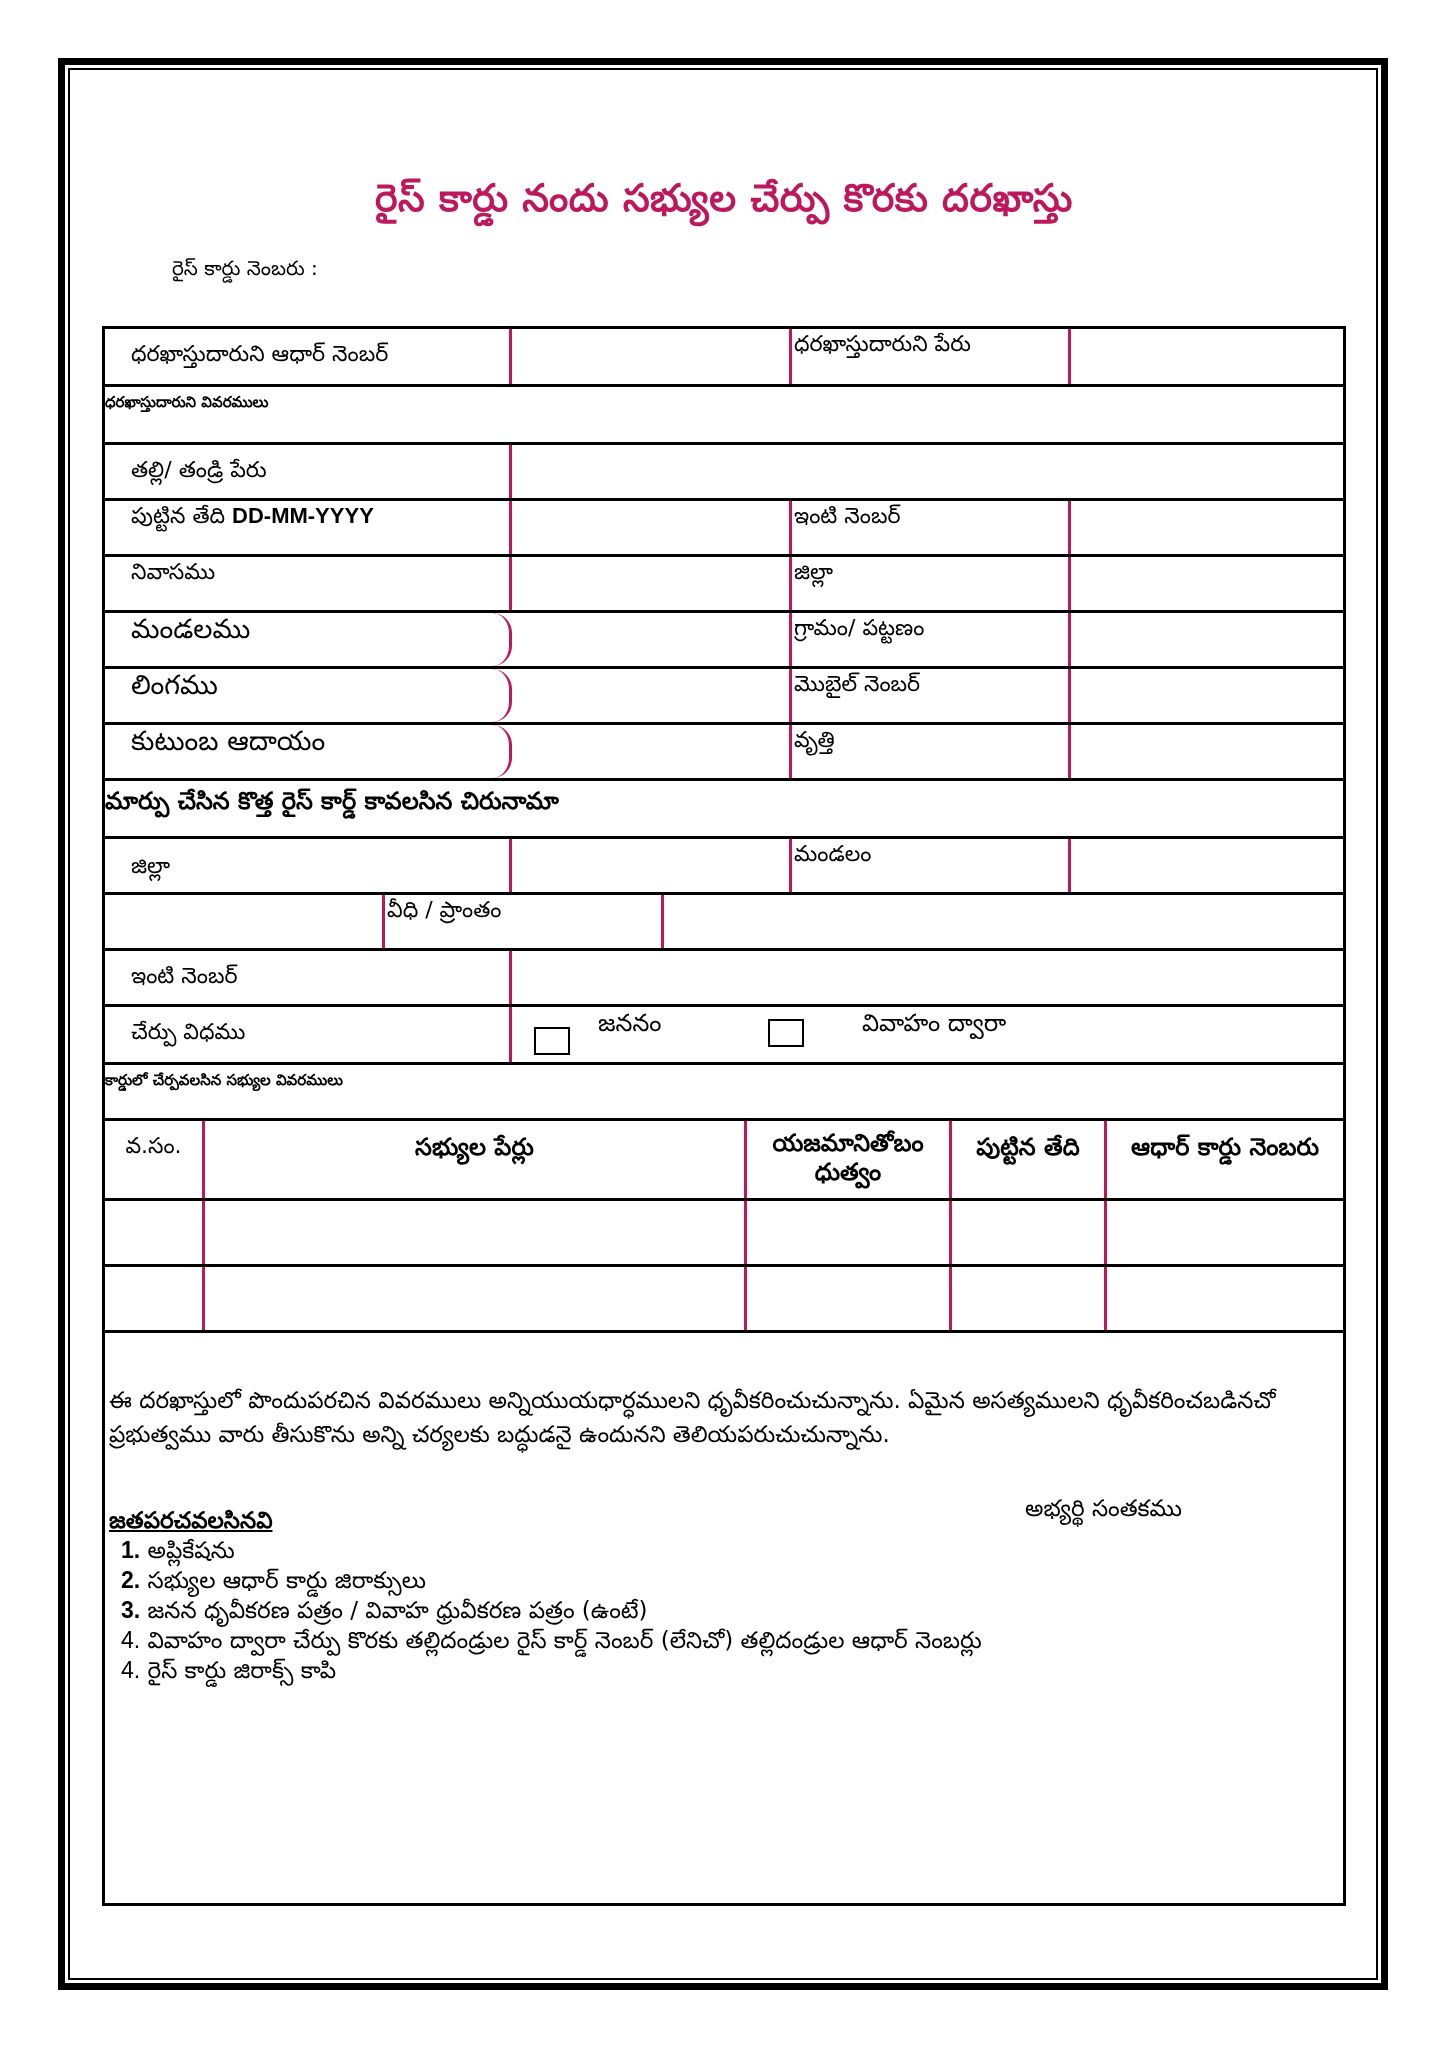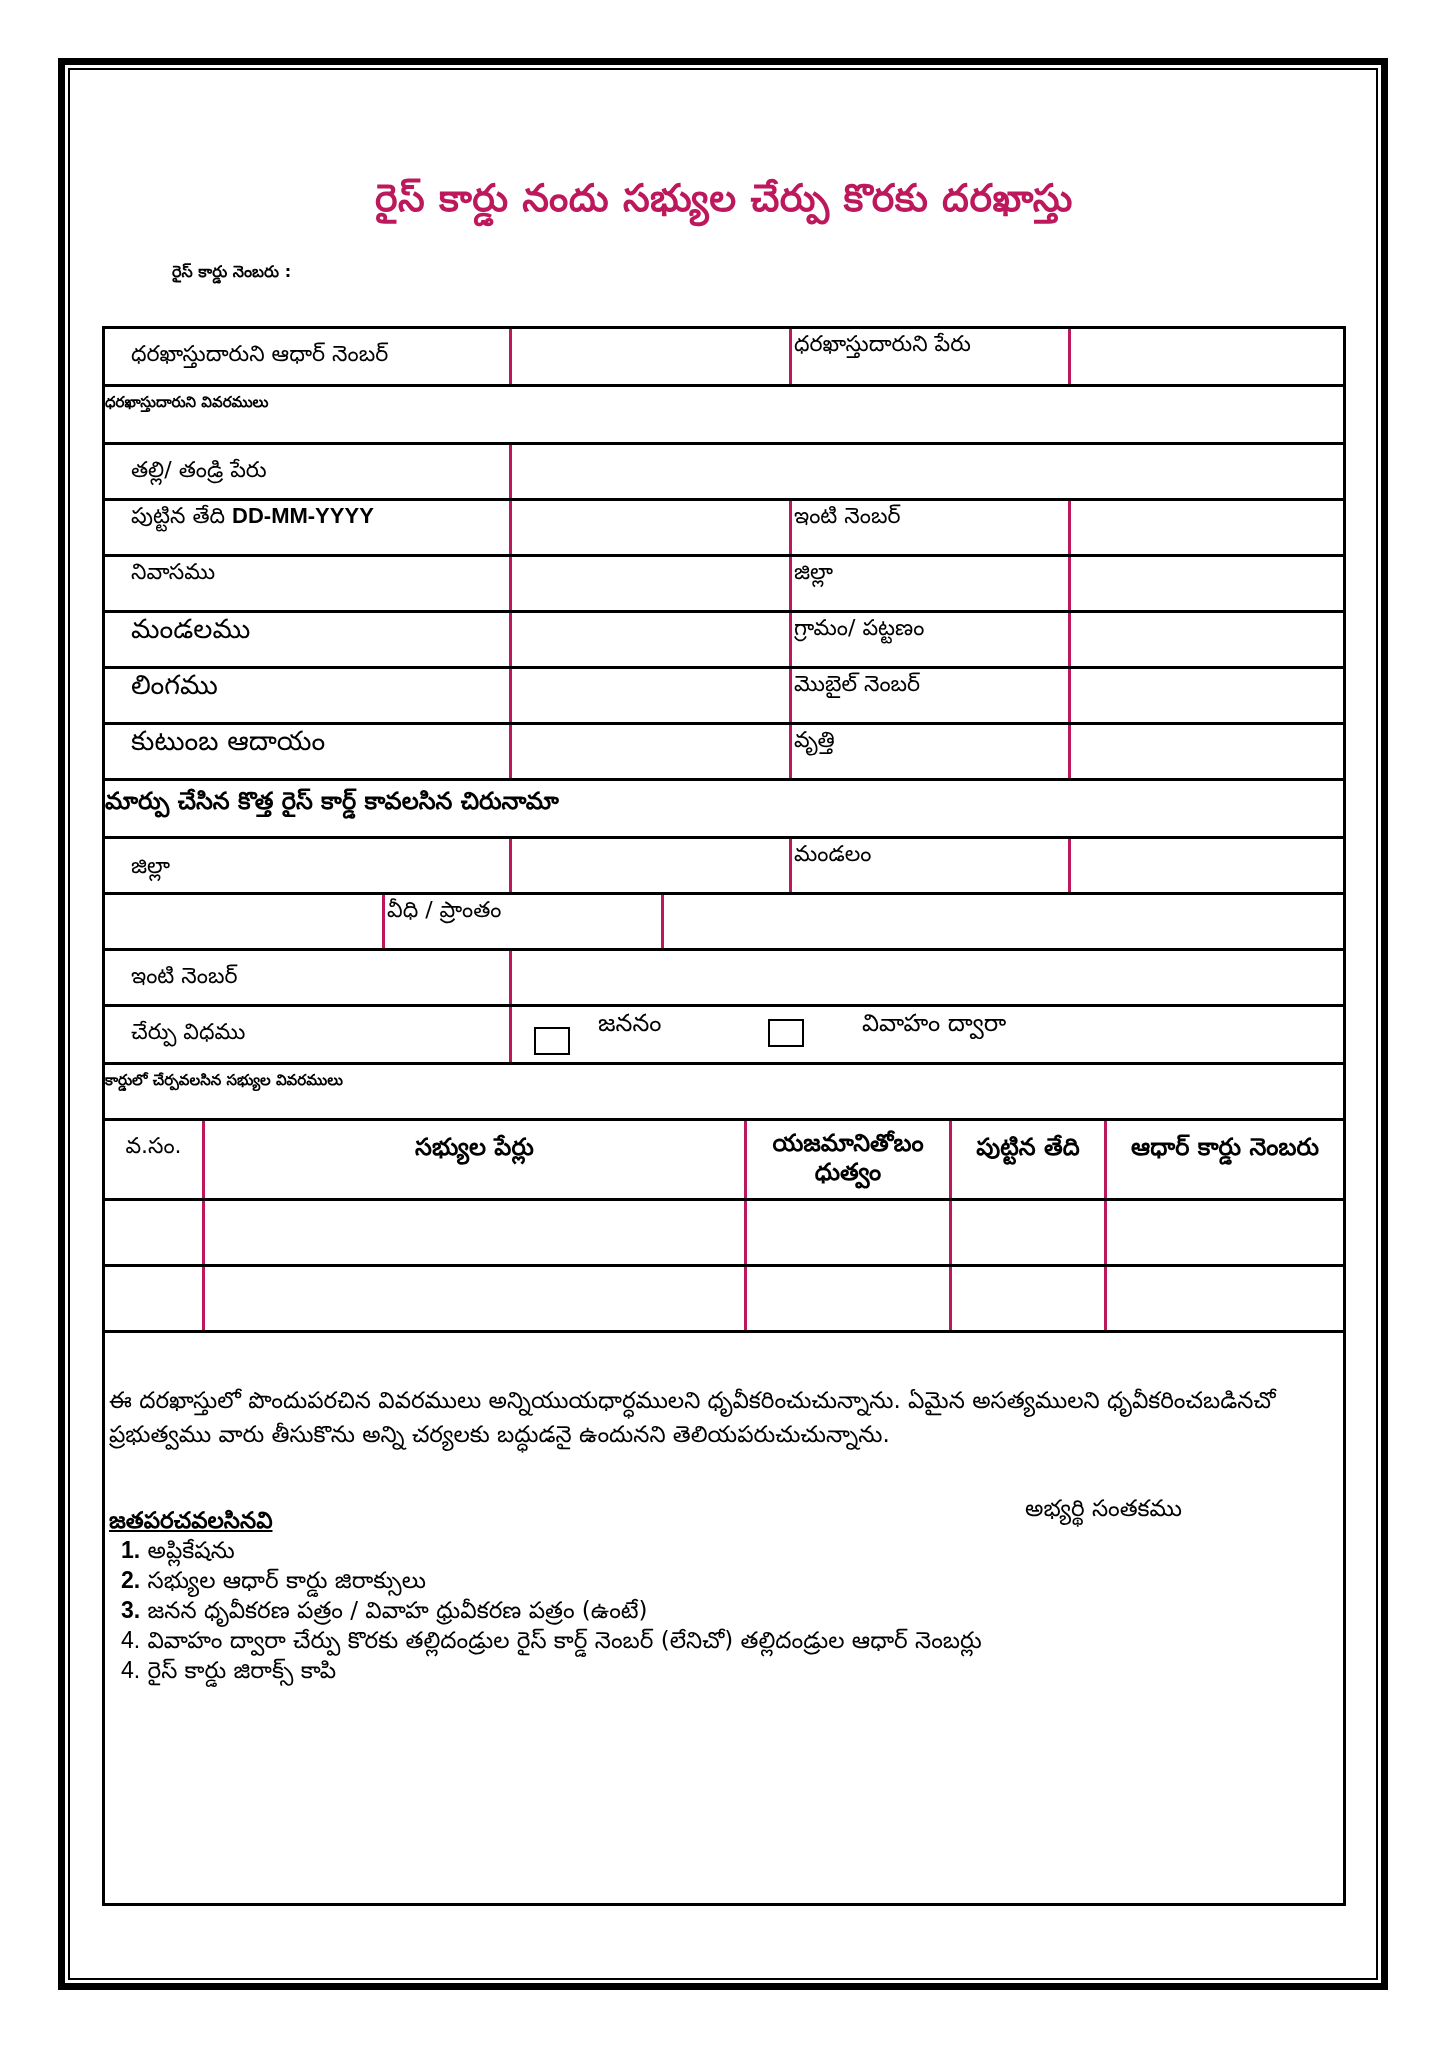--- a/index.html
+++ b/index.html
@@ -3,36 +3,36 @@
 <meta charset="utf-8">
 <style>
   * { box-sizing: border-box; margin: 0; padding: 0; }
   html, body { width: 1448px; height: 2048px; background: #ffffff; }
   body { position: relative; font-family: "DejaVu Sans", "Liberation Sans", sans-serif; color: #000; overflow: hidden; }
 
   .frame-outer { position: absolute; left: 58px; top: 58px; width: 1330px; height: 1932px; border: 7px solid #000; }
   .frame-inner { position: absolute; left: 68px; top: 68px; width: 1310px; height: 1912px; border: 2px solid #000; }
 
   .title { position: absolute; left: 0; width: 1448px; top: 176px; text-align: center; font-size: 38px; font-weight: bold; color: #be185d; letter-spacing: 0.5px; }
-  .card-no { position: absolute; left: 172px; top: 262px; font-size: 16px; font-weight: bold; }
+  .card-no { position: absolute; left: 172px; top: 256px; font-size: 20px; font-weight: normal; }
 
   .main-table { position: absolute; left: 102px; top: 326px; width: 1244px; border: 3px solid #000; }
   .row { display: flex; border-bottom: 3px solid #000; }
   .row:last-child { border-bottom: none; }
   .cell { border-right: 3px solid #be185d; font-size: 22px; overflow: hidden; }
   .cell:last-child { border-right: none; }
   .c1 { width: 407px; padding: 12px 0 0 26px; }
   .c2 { width: 280px; }
   .c3 { width: 279px; padding: 2px 0 0 2px; }
   .c4 { flex: 1; }
   .c-span { flex: 1; }
   .h58 { height: 58px; }
   .h56 { height: 56px; }
   .section-head { height: 58px; text-align: center; font-size: 15px; font-weight: bold; padding-top: 6px; }
-  .label-lg { font-size: 27px; }
+  .label-lg { font-size: 27px; border-radius: 20px; }
   .bold-en { font-weight: bold; font-family: "Liberation Sans", sans-serif; }
 
   .method-cell { flex: 1; position: relative; height: 58px; }
   .checkbox { position: absolute; width: 36px; height: 28px; border: 2px solid #000; display: block; background: #fff; }
   .cb-label { position: absolute; font-size: 24px; }
 
   .members-head { height: 80px; }
   .m1 { width: 100px; }
   .m2 { width: 542px; }
   .m3 { width: 205px; }

